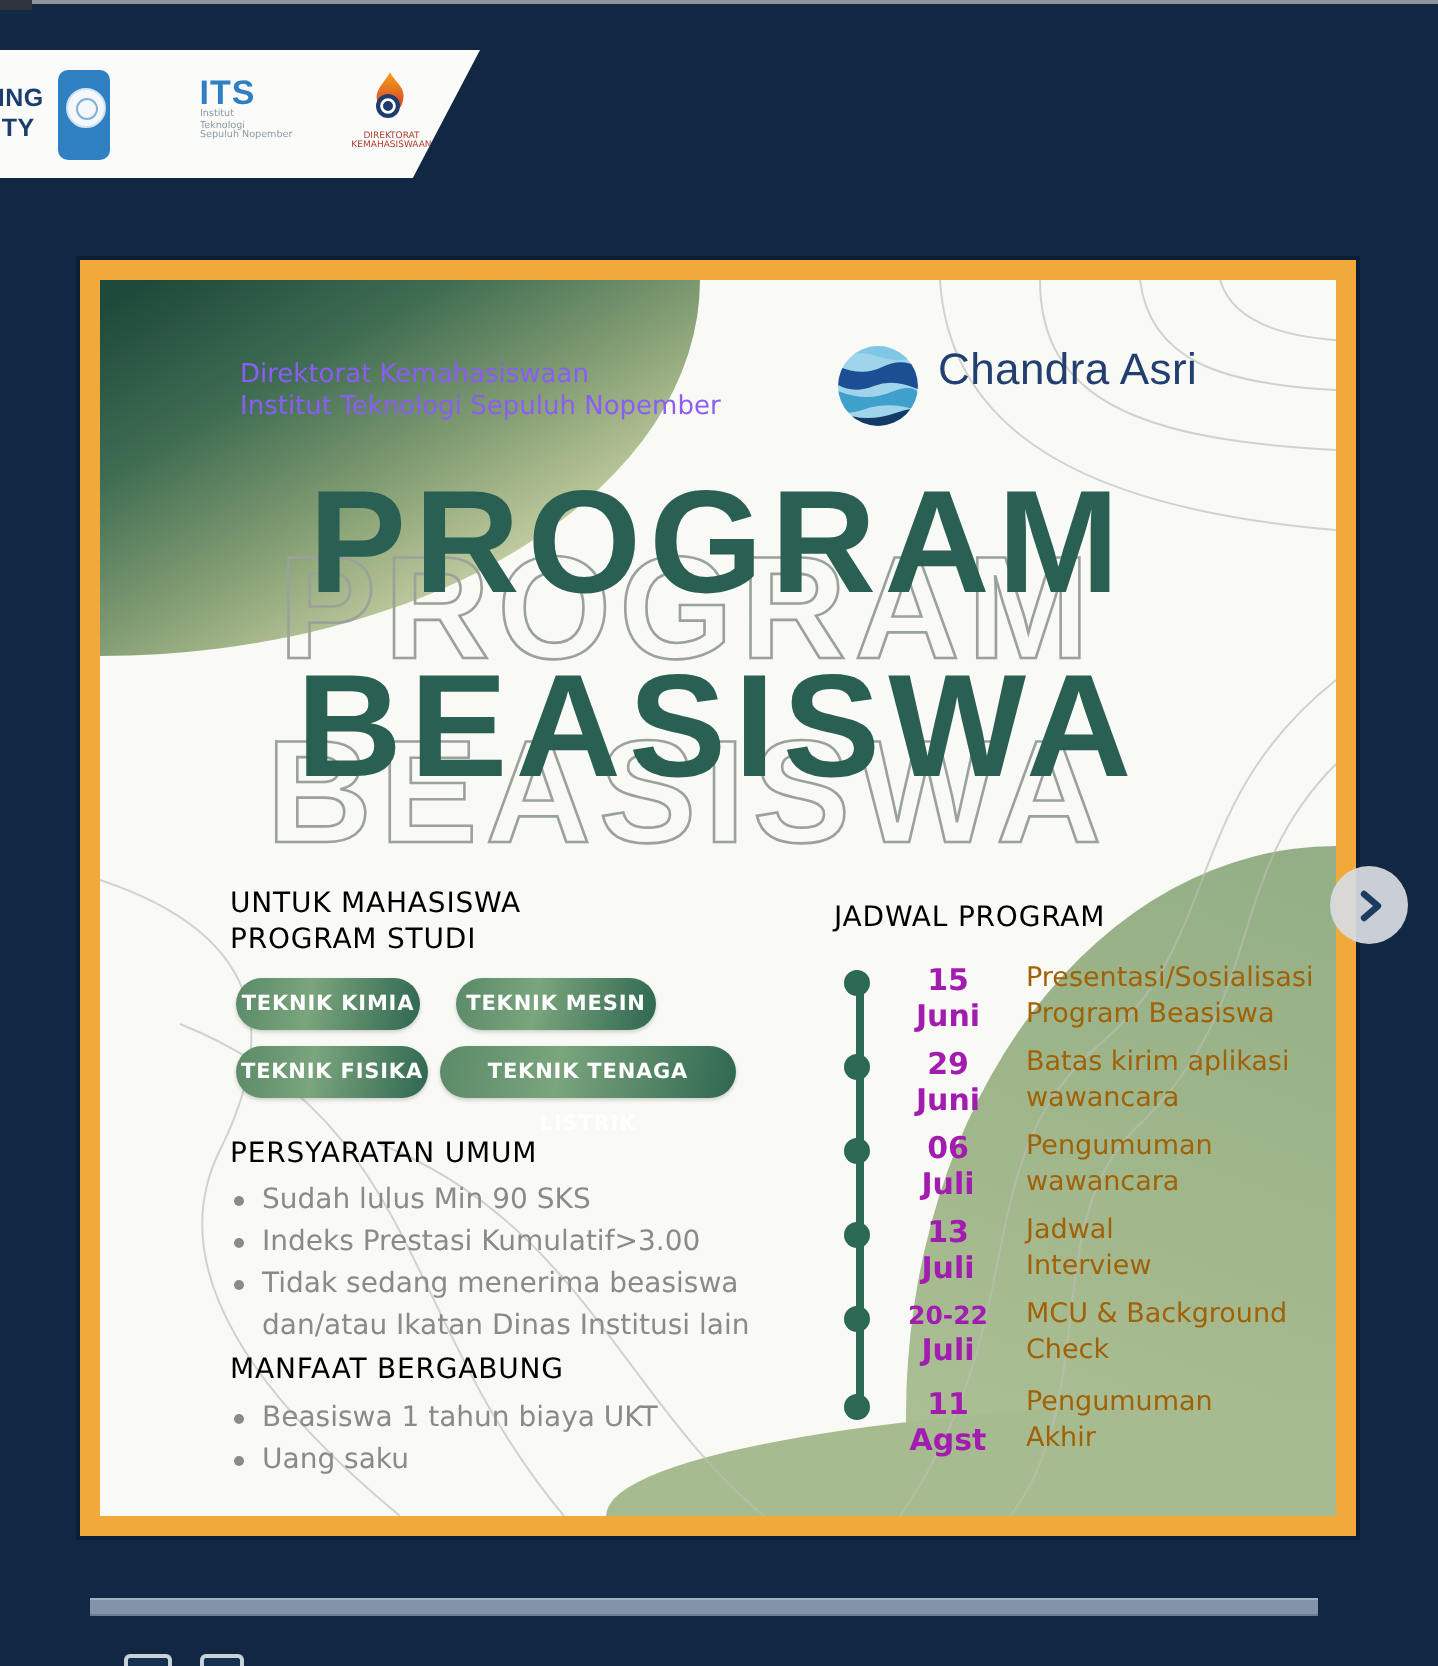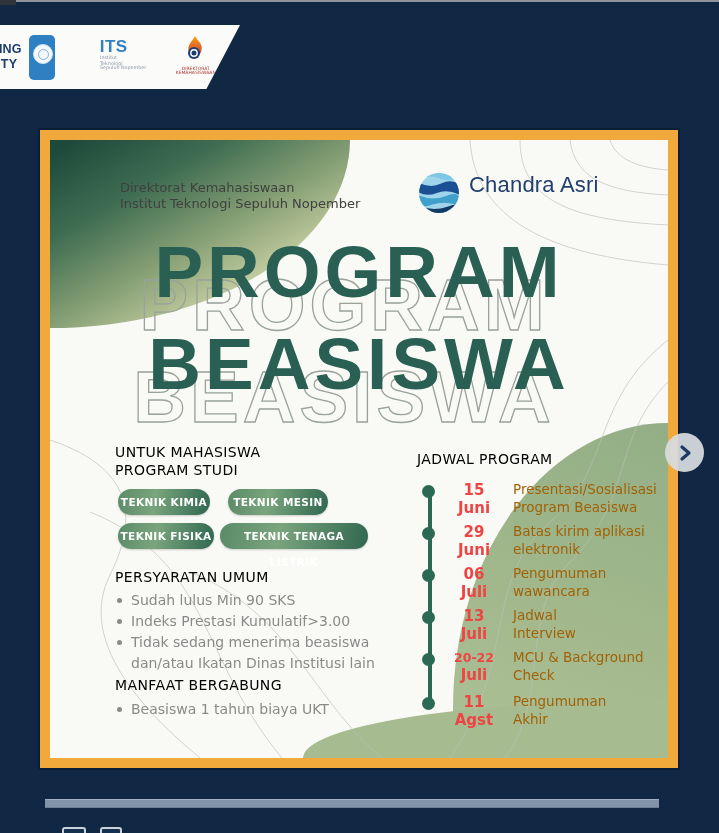--- a/index.html
+++ b/index.html
@@ -38,21 +38,21 @@
   .blob-tl{position:absolute;left:0;top:0;width:300px;height:188px;border-radius:0 0 100% 0;
            background:linear-gradient(150deg,#1e4a3b 4%,#3f6d52 28%,#87a075 52%,#c3cda0 72%,#e4e8cd 88%,#f4f4ec 100%);}
   .blob-br{position:absolute;right:0;bottom:0;width:215px;height:335px;
            border-radius:100% 0 0 0 / 85% 0 0 0;
            background:linear-gradient(200deg,#93ae86 0%,#a2b88c 55%,#aec198 100%);}
   .blob-br-foot{position:absolute;right:0;bottom:0;width:365px;height:58px;
            border-radius:100% 0 0 0;background:#a7bb90;}
   .contours{position:absolute;left:0;top:0;width:618px;height:618px;pointer-events:none;opacity:.65;}
 
   
-  .issuer{position:absolute;left:70px;top:40px;font-size:13px;line-height:16px;color:#404040;}
+  .issuer{position:absolute;left:70px;top:40px;font-size:13px;line-height:16px;color:#8b5cf6;}
   .partner{position:absolute;left:368px;top:32px;display:flex;align-items:flex-start;gap:9px;}
   .partner-name{font-family:"Liberation Sans",sans-serif;font-size:22px;color:#21406f;letter-spacing:.2px;}
 
   
   .title{position:absolute;left:0;top:86px;width:100%;text-align:center;
          font-family:"Liberation Sans",sans-serif;font-weight:bold;font-size:73px;
          letter-spacing:4px;line-height:92px;color:#2a6053;white-space:nowrap;}
   .title.echo{transform:translate(-15px,33px);color:transparent;
          -webkit-text-stroke:1.3px #99a39b;z-index:1;}
   .title.solid{z-index:2;}
@@ -77,21 +77,21 @@
   .list ul{margin:0;padding:0;}
   .list li::before{content:"";position:absolute;left:2px;top:8px;width:5px;height:5px;
                    border-radius:50%;background:#8a8a8a;}
 
   
   .sched-h{position:absolute;left:367px;top:310px;}
   .tl-line{position:absolute;left:378px;top:350px;width:4px;height:216px;background:#2c6954;border-radius:2px;z-index:2;}
   .t-row{position:absolute;left:355px;width:265px;z-index:3;}
   .t-dot{position:absolute;left:17px;top:4px;width:13px;height:13px;border-radius:50%;background:#2c6954;}
   .t-date{position:absolute;left:40px;width:58px;text-align:center;font-weight:bold;
-          color:#ef4444;font-size:15px;line-height:18px;}
+          color:#a21caf;font-size:15px;line-height:18px;}
   .t-date .num{display:block;}
   .t-date.small .num{font-size:12.5px;line-height:17px;}
   .t-event{position:absolute;left:108px;color:#a16207;font-size:13.5px;line-height:17.5px;}
   .w-wide .t-event{width:172px;}
   .w-narrow .t-event{width:100px;}
   .t1{top:341px;} .t2{top:383px;} .t3{top:425px;} .t4{top:467px;} .t5{top:509px;} .t6{top:553px;}
 
   
   .next-btn{position:absolute;left:665px;top:433px;width:39px;height:39px;border-radius:50%;
             background:rgba(216,220,224,.93);border:none;display:flex;align-items:center;
@@ -217,35 +217,36 @@
           <li>Sudah lulus Min 90 SKS</li>
           <li>Indeks Prestasi Kumulatif&gt;3.00</li>
           <li>Tidak sedang menerima beasiswa dan/atau Ikatan Dinas Institusi lain</li>
         </ul>
       </div>
 
       <div class="h-teal ben-h">MANFAAT BERGABUNG</div>
       <div class="list ben-list">
         <ul>
           <li>Beasiswa 1 tahun biaya UKT</li>
+          <li>Uang saku</li>
         </ul>
       </div>
 
       <div class="h-teal sched-h">JADWAL PROGRAM</div>
       <div class="tl-line"></div>
 
       <div class="t-row t1 w-wide">
         <span class="t-dot"></span>
         <div class="t-date"><span class="num">15</span><span>Juni</span></div>
         <div class="t-event">Presentasi/Sosialisasi Program Beasiswa</div>
       </div>
       <div class="t-row t2 w-wide">
         <span class="t-dot"></span>
         <div class="t-date"><span class="num">29</span><span>Juni</span></div>
-        <div class="t-event">Batas kirim aplikasi elektronik</div>
+        <div class="t-event">Batas kirim aplikasi wawancara</div>
       </div>
       <div class="t-row t3 w-narrow">
         <span class="t-dot"></span>
         <div class="t-date"><span class="num">06</span><span>Juli</span></div>
         <div class="t-event">Pengumuman wawancara</div>
       </div>
       <div class="t-row t4 w-narrow">
         <span class="t-dot"></span>
         <div class="t-date"><span class="num">13</span><span>Juli</span></div>
         <div class="t-event">Jadwal Interview</div>

